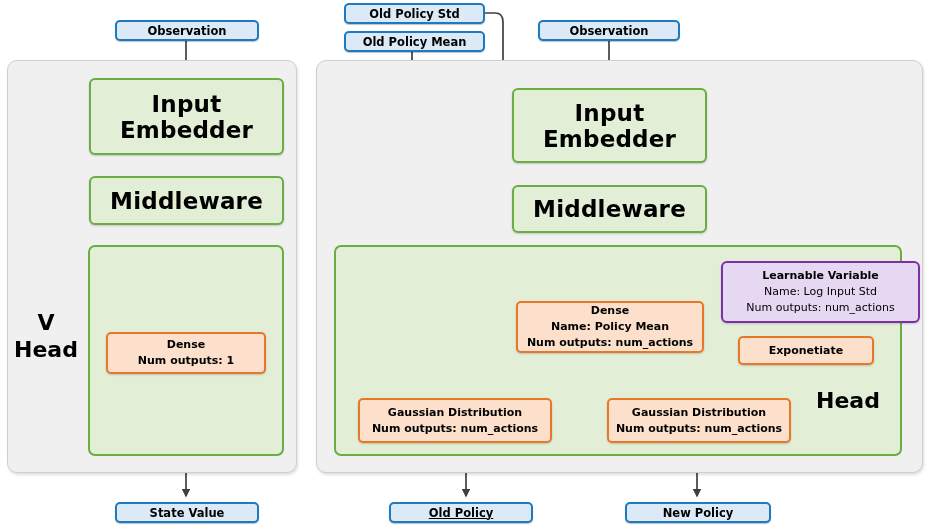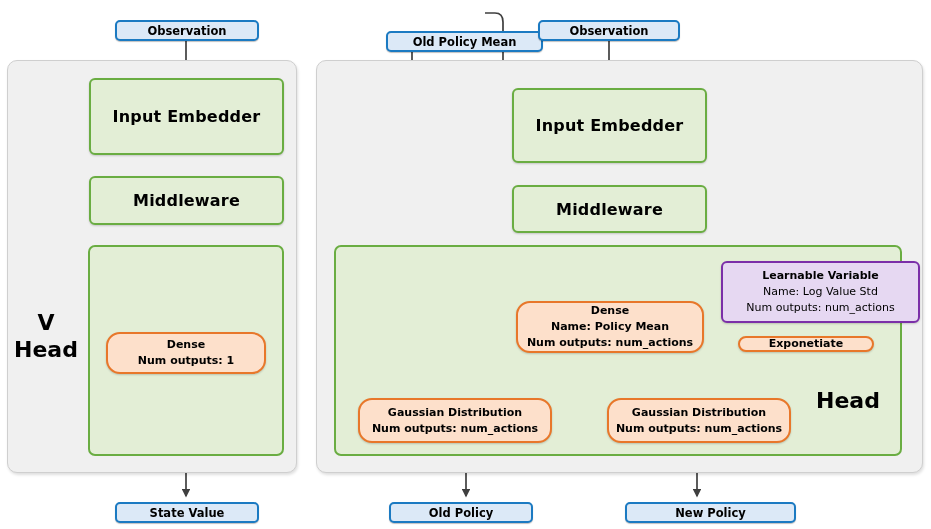--- a/index.html
+++ b/index.html
@@ -35,31 +35,31 @@
     font-weight:bold;
     box-shadow:0 1px 1px rgba(0,0,0,.25);
   }
 
   
   .module{
     background:#e3eed6;
     border:2.5px solid #6aad42;
     border-radius:6px;
     color:#000;
-    font-size:16px;
+    font-size:23px;
     font-weight:bold;
     letter-spacing:.2px;
     box-shadow:0 1px 2px rgba(0,0,0,.18);
   }
 
   
   .op{
     background:#fde0cb;
     border:2.5px solid #e8772a;
-    border-radius:14px;
+    border-radius:5px;
     color:#000;
     font-size:11px;
     line-height:1.45;
     box-shadow:0 1px 2px rgba(0,0,0,.18);
   }
   .op .ttl{font-weight:bold;font-size:11px;}
   .op .sub{font-size:11px;font-weight:bold;}
 
   
   .var{
@@ -177,22 +177,25 @@
   </div>
 
   <div class="panel" style="left:316px;top:60px;width:607px;height:413px;"></div>
 
   <div class="headbox" style="left:334px;top:245px;width:568px;height:211px;"></div>
 
   <div class="headlabel" style="left:800px;top:388px;width:96px;">
     <div>Head</div>
   </div>
 
-
-  <div class="node io" style="left:344px;top:31px;width:157px;height:21px;margin-left:42px;">
+  <div class="node io" style="left:344px;top:3px;width:141px;height:21px;">
+    <span>Old Policy Std</span>
+  </div>
+
+  <div class="node io" style="left:344px;top:31px;width:141px;height:21px;">
     <span>Old Policy Mean</span>
   </div>
 
   <div class="node io" style="left:538px;top:20px;width:142px;height:21px;">
     <span>Observation</span>
   </div>
 
   <div class="node module" style="left:512px;top:88px;width:195px;height:75px;">
     <span>Input Embedder</span>
   </div>
@@ -202,39 +205,39 @@
   </div>
 
   <div class="node op" style="left:516px;top:301px;width:188px;height:52px;">
     <span class="ttl">Dense</span>
     <span class="sub">Name: Policy Mean</span>
     <span class="sub">Num outputs: num_actions</span>
   </div>
 
   <div class="node var" style="left:721px;top:261px;width:199px;height:62px;">
     <span class="ttl">Learnable Variable</span>
-    <span class="sub">Name: Log Value Std</span>
-    <span class="sub">Num outputs: num_actions</span>
-  </div>
-
-  <div class="node op" style="left:738px;top:336px;width:136px;height:16px;">
+    <span class="sub">Name: Log Input Std</span>
+    <span class="sub">Num outputs: num_actions</span>
+  </div>
+
+  <div class="node op" style="left:738px;top:336px;width:136px;height:29px;">
     <span class="ttl">Exponetiate</span>
   </div>
 
   <div class="node op" style="left:358px;top:398px;width:194px;height:45px;">
     <span class="ttl">Gaussian Distribution</span>
     <span class="sub">Num outputs: num_actions</span>
   </div>
 
   <div class="node op" style="left:607px;top:398px;width:184px;height:45px;">
     <span class="ttl">Gaussian Distribution</span>
     <span class="sub">Num outputs: num_actions</span>
   </div>
 
-  <div class="node io" style="left:389px;top:502px;width:144px;height:21px;">
+  <div class="node io" style="left:389px;top:502px;width:144px;height:21px;text-decoration:underline;">
     <span>Old Policy</span>
   </div>
 
-  <div class="node io" style="left:625px;top:502px;width:171px;height:21px;">
+  <div class="node io" style="left:625px;top:502px;width:146px;height:21px;">
     <span>New Policy</span>
   </div>
 
 </div>
 
 </body></html>

